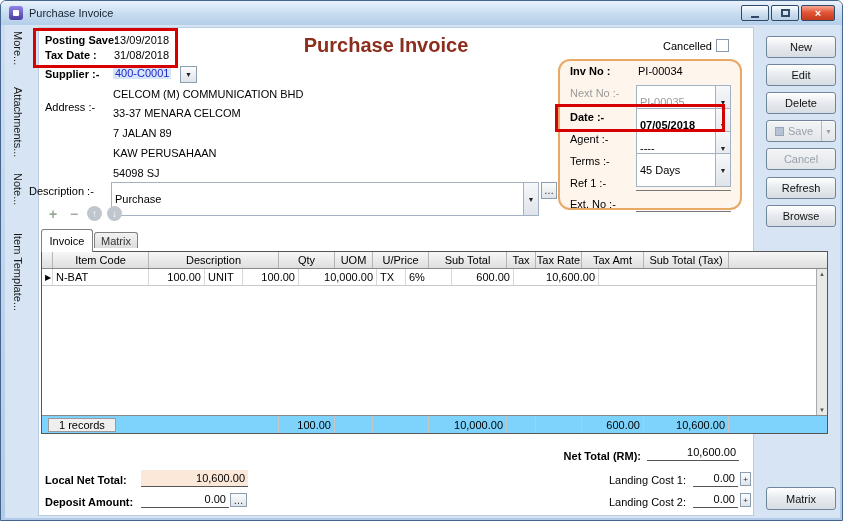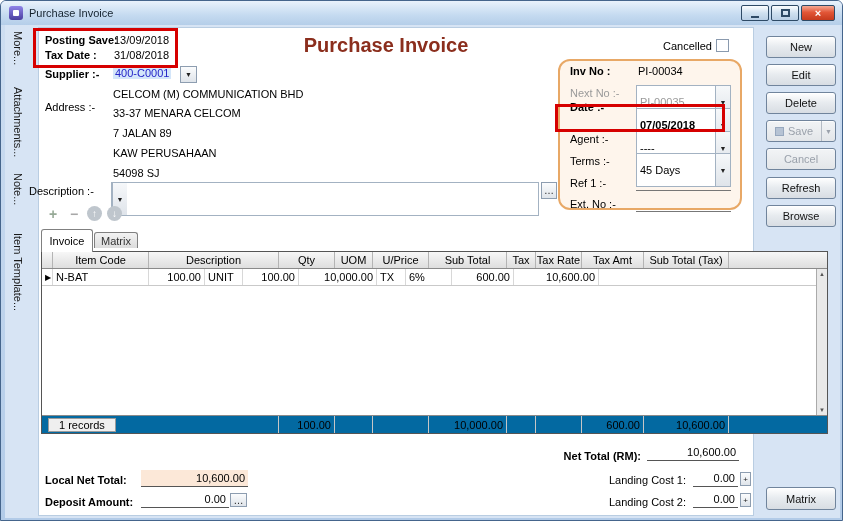--- a/index.html
+++ b/index.html
@@ -47,21 +47,21 @@
   .tab.active{left:40px;top:228px;width:52px;height:23px;background:#fff;z-index:3}
   .tab.inactive{left:93px;top:231px;width:44px;height:16px;background:linear-gradient(#f3f3f3,#dcdcdc);color:#333}
 
   .grid{position:absolute;left:40px;top:250px;width:787px;height:183px;border:1px solid #555;background:#fff;display:flex;flex-direction:column;z-index:2}
   .ghead{display:flex;height:17px;background:linear-gradient(#f7f7f7,#dedede);border-bottom:1px solid #8a8a8a}
   .ghead .gc{display:flex;align-items:center;justify-content:center;border-right:1px solid #b4b4b4;overflow:hidden;white-space:nowrap}
   .grow{display:flex;height:17px;border-bottom:1px solid #c9c9c9}
   .grow .gc{display:flex;align-items:center;padding:0 3px;border-right:1px solid #d8d8d8;overflow:hidden;white-space:nowrap}
   .gc.num{justify-content:flex-end}
   .gfill{flex:1}
-  .gfoot{display:flex;height:18px;background:#0369a1;border-top:1px solid #8a8a8a;align-items:flex-start}
+  .gfoot{display:flex;height:18px;background:#7dd3fc;border-top:1px solid #8a8a8a;align-items:flex-start}
   .gfoot .gc{display:flex;align-items:center;justify-content:flex-end;padding:0 3px;border-right:1px solid #c6c6c6;height:100%}
   .gfoot .gc.first{justify-content:flex-start}
   .recbox{margin-left:3px;border:1px solid #9a9a9a;background:#efefef;height:14px;display:flex;align-items:center;justify-content:center;padding:0 10px}
   .cw-sel{width:11px}.cw-code{width:96px}.cw-desc{width:130px}.cw-qty{width:56px}.cw-uom{width:38px}.cw-price{width:56px}.cw-sub{width:78px}.cw-tax{width:29px}.cw-rate{width:46px}.cw-amt{width:62px}.cw-stx{width:85px}.cw-scroll{flex:1;border-right:none !important}
   .cw-first{width:237px}
   .rowptr{font-size:8px;color:#000}
   .vscroll{position:absolute;right:0;top:17px;bottom:18px;width:11px;border-left:1px solid #aaa;background:#e9e9e9;display:flex;flex-direction:column;justify-content:space-between;align-items:center;font-size:6px;color:#555;padding:2px 0}
 
   .invpanel{position:absolute;left:557px;top:58px;width:184px;height:151px;border:2px solid #e8a866;border-radius:12px;background:#fef5ec}
 
@@ -125,20 +125,21 @@
   <span class="lbl" style="left:112px;top:87px">CELCOM (M) COMMUNICATION BHD</span>
 
   <span class="lbl" style="left:44px;top:100px">Address :-</span>
   <span class="lbl" style="left:112px;top:106px">33-37 MENARA CELCOM</span>
   <span class="lbl" style="left:112px;top:126px">7 JALAN 89</span>
   <span class="lbl" style="left:112px;top:146px">KAW PERUSAHAAN</span>
   <span class="lbl" style="left:112px;top:166px">54098 SJ</span>
 
   <span class="lbl" style="left:28px;top:184px">Description :-</span>
   <div class="combo" style="left:110px;top:181px;width:428px">
+    <span class="ctxt">Purchase</span>
     <span class="carr">▼</span>
   </div>
   <span class="mini" style="left:540px;top:181px;width:16px;height:17px">…</span>
 
   <div class="rowicons" style="left:44px">
     <span class="ic plus">+</span>
     <span class="ic minus">−</span>
     <span class="ic circ">↑</span>
     <span class="ic circ">↓</span>
   </div>
@@ -216,21 +217,21 @@
   <div class="invpanel"></div>
   <span class="lbl b" style="left:569px;top:64px">Inv No :</span>
   <span class="lbl" style="left:637px;top:64px">PI-00034</span>
 
   <span class="lbl gray" style="left:569px;top:86px">Next No :-</span>
   <div class="combo" style="left:635px;top:84px;width:95px">
     <span class="ctxt gray">PI-00035</span>
     <span class="carr">▼</span>
   </div>
 
-  <span class="lbl b" style="left:569px;top:100px">Date :-</span>
+  <span class="lbl b" style="left:569px;top:110px">Date :-</span>
   <div class="combo" style="left:635px;top:107px;width:95px">
     <span class="ctxt b">07/05/2018</span>
     <span class="carr">▼</span>
   </div>
 
   <span class="lbl" style="left:569px;top:132px">Agent :-</span>
   <div class="combo" style="left:635px;top:130px;width:95px">
     <span class="ctxt">----</span>
     <span class="carr">▼</span>
   </div>

